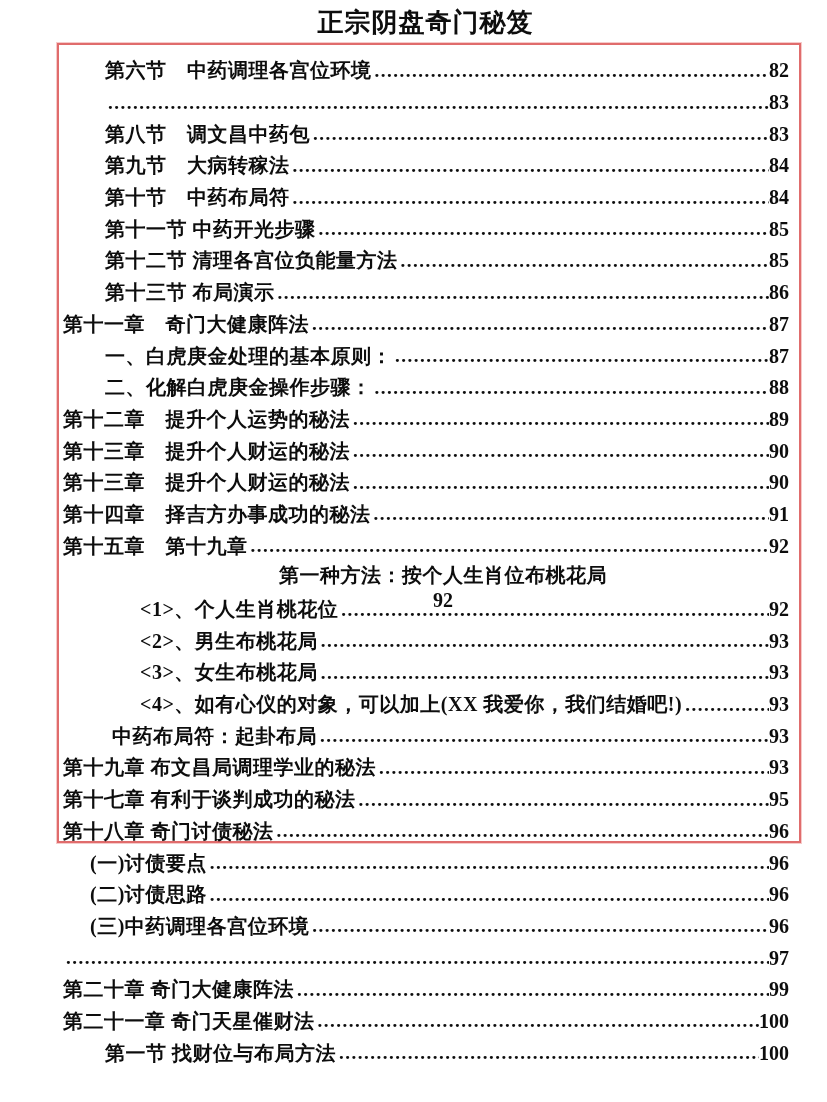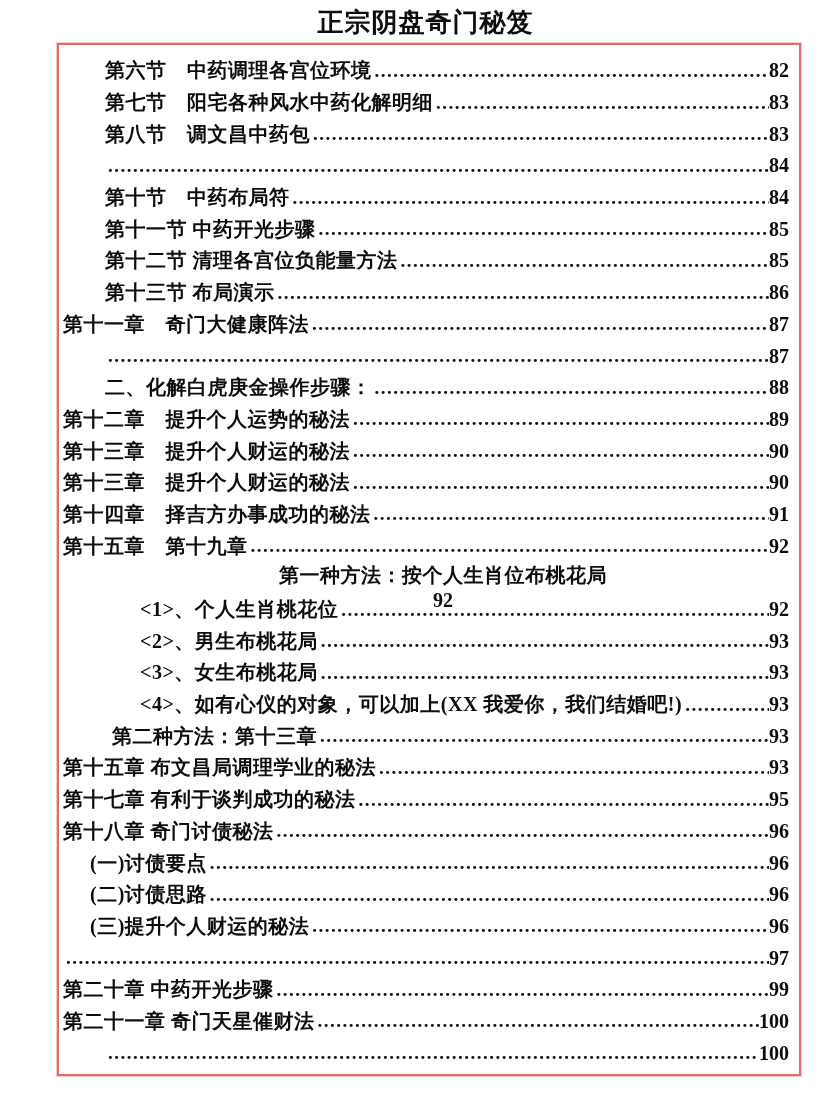--- a/index.html
+++ b/index.html
@@ -12,21 +12,21 @@
   }
   .doc-title{
     position:absolute;top:5px;left:0;width:827px;
     text-align:center;
     font-size:26px;font-weight:bold;
     letter-spacing:1px;
     margin-left:12px;
   }
   .toc-box{
     position:absolute;left:57px;top:43px;
-    width:744px;height:1033px;
+    width:744px;height:800px;
     box-sizing:border-box;
     border:2px solid #e06c6c;
     box-shadow:0 0 0 1px #f6caca;
     padding:10px 10px 0 2px;
     background:#ffffff;
   }
   .row{
     height:31.7px;
     display:flex;
     align-items:center;
@@ -56,30 +56,30 @@
 <div class="doc-title">正宗阴盘奇门秘笈</div>
 
 <div class="toc-box">
   <div>
       <div class="row lv-section">
         <span class="label">第六节　中药调理各宫位环境</span>
         <span class="leader" aria-hidden="true">............................................................................................................................................................................................................................</span>
         <span class="page">82</span>
       </div>
       <div class="row lv-section">
-        <span class="label">第七节　阳宅各种风水中药化解明细</span>
         <span class="leader" aria-hidden="true">............................................................................................................................................................................................................................</span>
         <span class="page">83</span>
       </div>
       <div class="row lv-section">
         <span class="label">第八节　调文昌中药包</span>
         <span class="leader" aria-hidden="true">............................................................................................................................................................................................................................</span>
         <span class="page">83</span>
       </div>
       <div class="row lv-section">
+        <span class="label">第九节　大病转稼法</span>
         <span class="leader" aria-hidden="true">............................................................................................................................................................................................................................</span>
         <span class="page">84</span>
       </div>
       <div class="row lv-section">
         <span class="label">第十节　中药布局符</span>
         <span class="leader" aria-hidden="true">............................................................................................................................................................................................................................</span>
         <span class="page">84</span>
       </div>
       <div class="row lv-section">
         <span class="label">第十一节 中药开光步骤</span>
@@ -95,20 +95,21 @@
         <span class="label">第十三节 布局演示</span>
         <span class="leader" aria-hidden="true">............................................................................................................................................................................................................................</span>
         <span class="page">86</span>
       </div>
       <div class="row lv-chapter">
         <span class="label">第十一章　奇门大健康阵法</span>
         <span class="leader" aria-hidden="true">............................................................................................................................................................................................................................</span>
         <span class="page">87</span>
       </div>
       <div class="row lv-section">
+        <span class="label">一、白虎庚金处理的基本原则：</span>
         <span class="leader" aria-hidden="true">............................................................................................................................................................................................................................</span>
         <span class="page">87</span>
       </div>
       <div class="row lv-section">
         <span class="label">二、化解白虎庚金操作步骤：</span>
         <span class="leader" aria-hidden="true">............................................................................................................................................................................................................................</span>
         <span class="page">88</span>
       </div>
       <div class="row lv-chapter">
         <span class="label">第十二章　提升个人运势的秘法</span>
@@ -154,26 +155,26 @@
         <span class="label">&lt;3&gt;、女生布桃花局</span>
         <span class="leader" aria-hidden="true">............................................................................................................................................................................................................................</span>
         <span class="page">93</span>
       </div>
       <div class="row lv-sub">
         <span class="label">&lt;4&gt;、如有心仪的对象，可以加上(XX 我爱你，我们结婚吧!)</span>
         <span class="leader" aria-hidden="true">............................................................................................................................................................................................................................</span>
         <span class="page">93</span>
       </div>
       <div class="row lv-method2">
-        <span class="label">第二种方法：第十三章</span>
-        <span class="leader" aria-hidden="true">............................................................................................................................................................................................................................</span>
-        <span class="page">93</span>
-      </div>
-      <div class="row lv-chapter">
-        <span class="label">第十五章 布文昌局调理学业的秘法</span>
+        <span class="label">中药布局符：起卦布局</span>
+        <span class="leader" aria-hidden="true">............................................................................................................................................................................................................................</span>
+        <span class="page">93</span>
+      </div>
+      <div class="row lv-chapter">
+        <span class="label">第十九章 布文昌局调理学业的秘法</span>
         <span class="leader" aria-hidden="true">............................................................................................................................................................................................................................</span>
         <span class="page">93</span>
       </div>
       <div class="row lv-chapter">
         <span class="label">第十七章 有利于谈判成功的秘法</span>
         <span class="leader" aria-hidden="true">............................................................................................................................................................................................................................</span>
         <span class="page">95</span>
       </div>
       <div class="row lv-chapter">
         <span class="label">第十八章 奇门讨债秘法</span>
@@ -184,36 +185,37 @@
         <span class="label">(一)讨债要点</span>
         <span class="leader" aria-hidden="true">............................................................................................................................................................................................................................</span>
         <span class="page">96</span>
       </div>
       <div class="row lv-paren">
         <span class="label">(二)讨债思路</span>
         <span class="leader" aria-hidden="true">............................................................................................................................................................................................................................</span>
         <span class="page">96</span>
       </div>
       <div class="row lv-paren">
-        <span class="label">(三)提升个人财运的秘法</span>
+        <span class="label">(三)中药调理各宫位环境</span>
         <span class="leader" aria-hidden="true">............................................................................................................................................................................................................................</span>
         <span class="page">96</span>
       </div>
       <div class="row lv-chapter">
         <span class="leader" aria-hidden="true">............................................................................................................................................................................................................................</span>
         <span class="page">97</span>
       </div>
       <div class="row lv-chapter">
-        <span class="label">第二十章 中药开光步骤</span>
+        <span class="label">第二十章 奇门大健康阵法</span>
         <span class="leader" aria-hidden="true">............................................................................................................................................................................................................................</span>
         <span class="page">99</span>
       </div>
       <div class="row lv-chapter">
         <span class="label">第二十一章 奇门天星催财法</span>
         <span class="leader" aria-hidden="true">............................................................................................................................................................................................................................</span>
         <span class="page">100</span>
       </div>
       <div class="row lv-section">
+        <span class="label">第一节 找财位与布局方法</span>
         <span class="leader" aria-hidden="true">............................................................................................................................................................................................................................</span>
         <span class="page">100</span>
       </div>
     </div>
 </div>
 
 </body></html>

